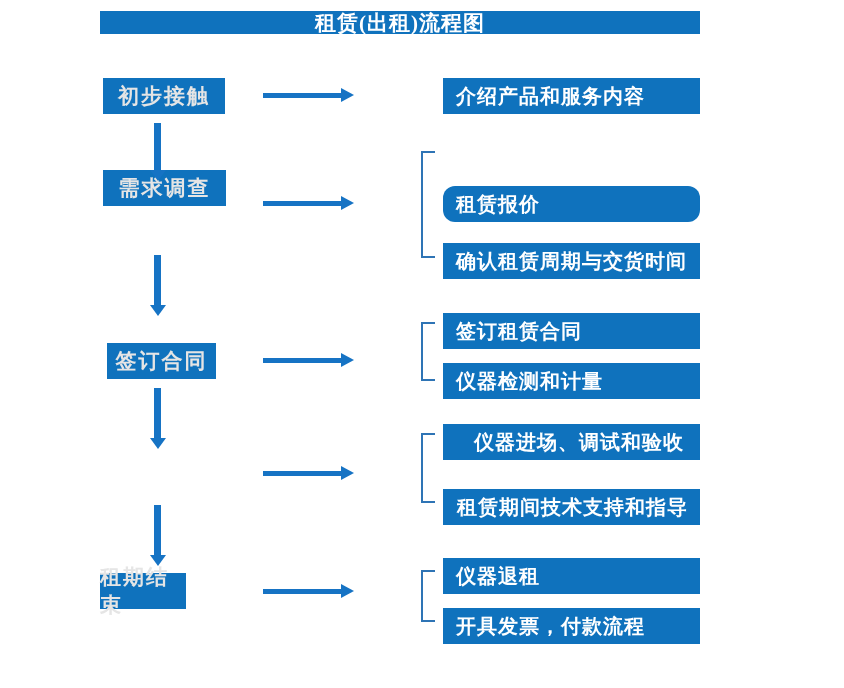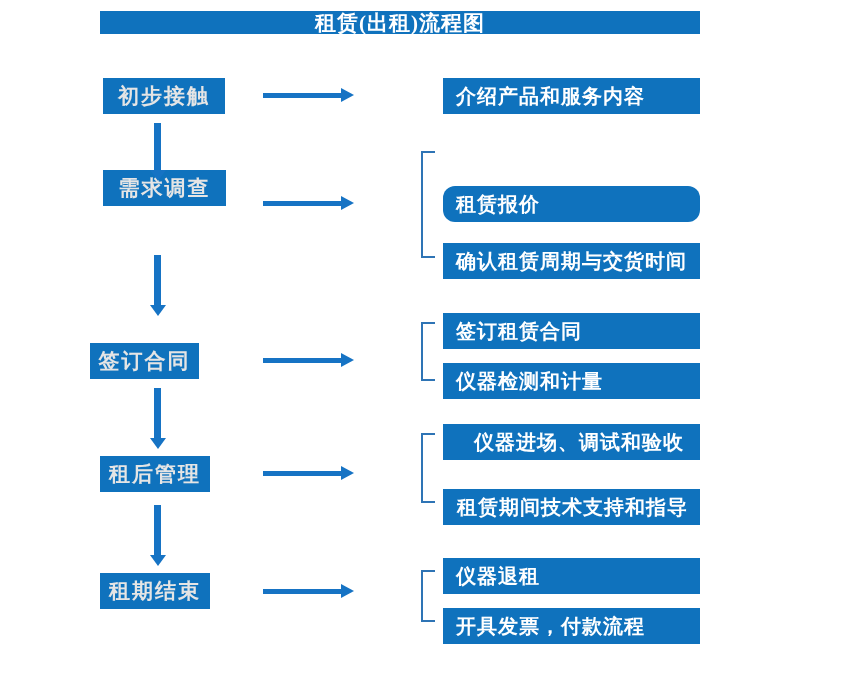--- a/index.html
+++ b/index.html
@@ -103,23 +103,22 @@
 <body>
 
 <div class="canvas">
 
   <div class="title-bar">
     <span>租赁(出租)流程图</span>
   </div>
 
   <div class="step" style="left:103px; top:78px;  width:122px;">初步接触</div>
   <div class="step" style="left:103px; top:170px; width:123px;">需求调查</div>
-  <div class="step" style="left:90px; top:343px; width:109px;">签订合同</div>
-  <div class="step" style="left:100px; top:456px; width:110px;">租后管理</div>
-  <div class="step" style="left:100px; top:573px; width:110px;">租期结束</div>
+  <div class="step" style="left:107px; top:343px; width:109px;">签订合同</div>
+  <div class="step" style="left:100px; top:573px; width:86px;">租期结束</div>
 
   <div class="v-arrow" style="top:123px; height:47px;"></div>
   <div class="v-arrow" style="top:255px; height:50px;"></div>
   <div class="v-arrow" style="top:388px; height:50px;"></div>
   <div class="v-arrow" style="top:505px; height:50px;"></div>
 
   <div class="h-arrow" style="top:93px;"></div>
   <div class="h-arrow" style="top:201px;"></div>
   <div class="h-arrow" style="top:358px;"></div>
   <div class="h-arrow" style="top:471px;"></div>

